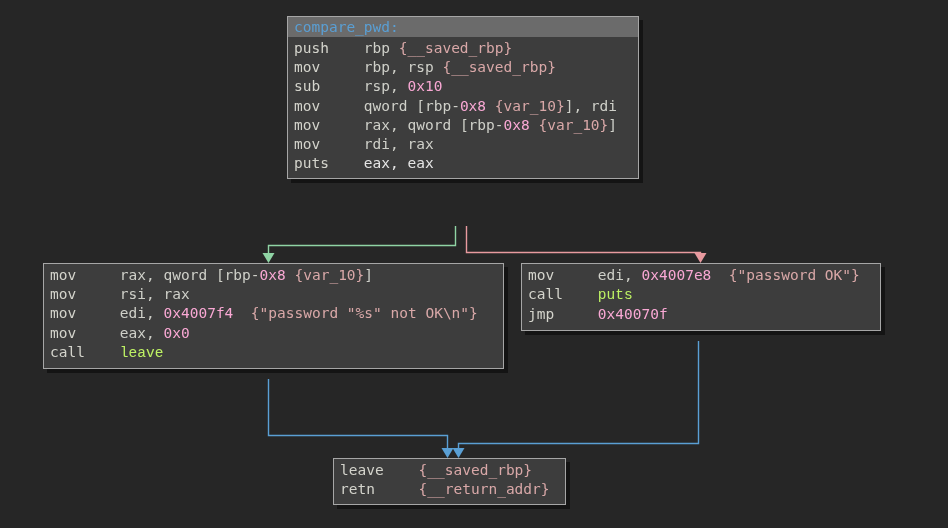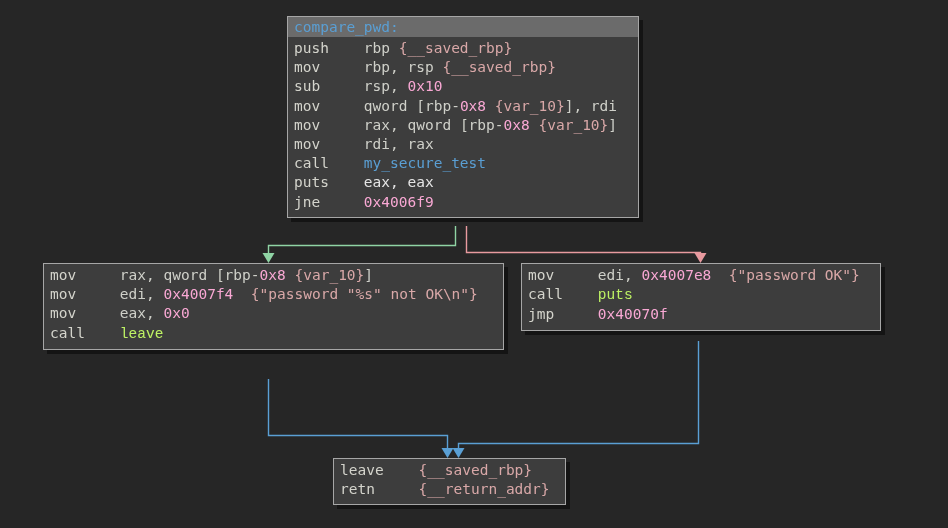--- a/index.html
+++ b/index.html
@@ -119,34 +119,33 @@
       <div class="insn"><span class="mn">mov</span><span class="pl">     </span><span class="pl">rbp, rsp </span><span class="ann">{__saved_rbp}</span></div>
 
       <div class="insn"><span class="mn">sub</span><span class="pl">     </span><span class="pl">rsp, </span><span class="num">0x10</span></div>
 
       <div class="insn"><span class="mn">mov</span><span class="pl">     </span><span class="pl">qword [rbp-</span><span class="num">0x8</span><span class="pl"> </span><span class="ann">{var_10}</span><span class="pl">], rdi</span></div>
 
       <div class="insn"><span class="mn">mov</span><span class="pl">     </span><span class="pl">rax, qword [rbp-</span><span class="num">0x8</span><span class="pl"> </span><span class="ann">{var_10}</span><span class="pl">]</span></div>
 
       <div class="insn"><span class="mn">mov</span><span class="pl">     </span><span class="pl">rdi, rax</span></div>
 
-      <div class="insn"><span class="mn">call</span><span class="pl">    </span><span class="fn">my_secure_test</span></div>
 
       <div class="insn"><span class="mn">puts</span><span class="pl">    </span><span class="reg">eax, eax</span></div>
 
-      <div class="insn"><span class="mn">jne</span><span class="pl">     </span><span class="num">0x4006f9</span></div>
 
     </div>
   </div>
 
   <div class="block" id="block-false">
     <div class="block-body">
 
       <div class="insn"><span class="mn">mov</span><span class="pl">     </span><span class="pl">rax, qword [rbp-</span><span class="num">0x8</span><span class="pl"> </span><span class="ann">{var_10}</span><span class="pl">]</span></div>
 
+      <div class="insn"><span class="mn">mov</span><span class="pl">     </span><span class="pl">rsi, rax</span></div>
 
       <div class="insn"><span class="mn">mov</span><span class="pl">     </span><span class="pl">edi, </span><span class="num">0x4007f4</span><span class="pl">  </span><span class="str">{"password "%s" not OK\n"}</span></div>
 
       <div class="insn"><span class="mn">mov</span><span class="pl">     </span><span class="pl">eax, </span><span class="num">0x0</span></div>
 
       <div class="insn"><span class="mn">call</span><span class="pl">    </span><span class="imp">leave</span></div>
 
     </div>
   </div>
 

